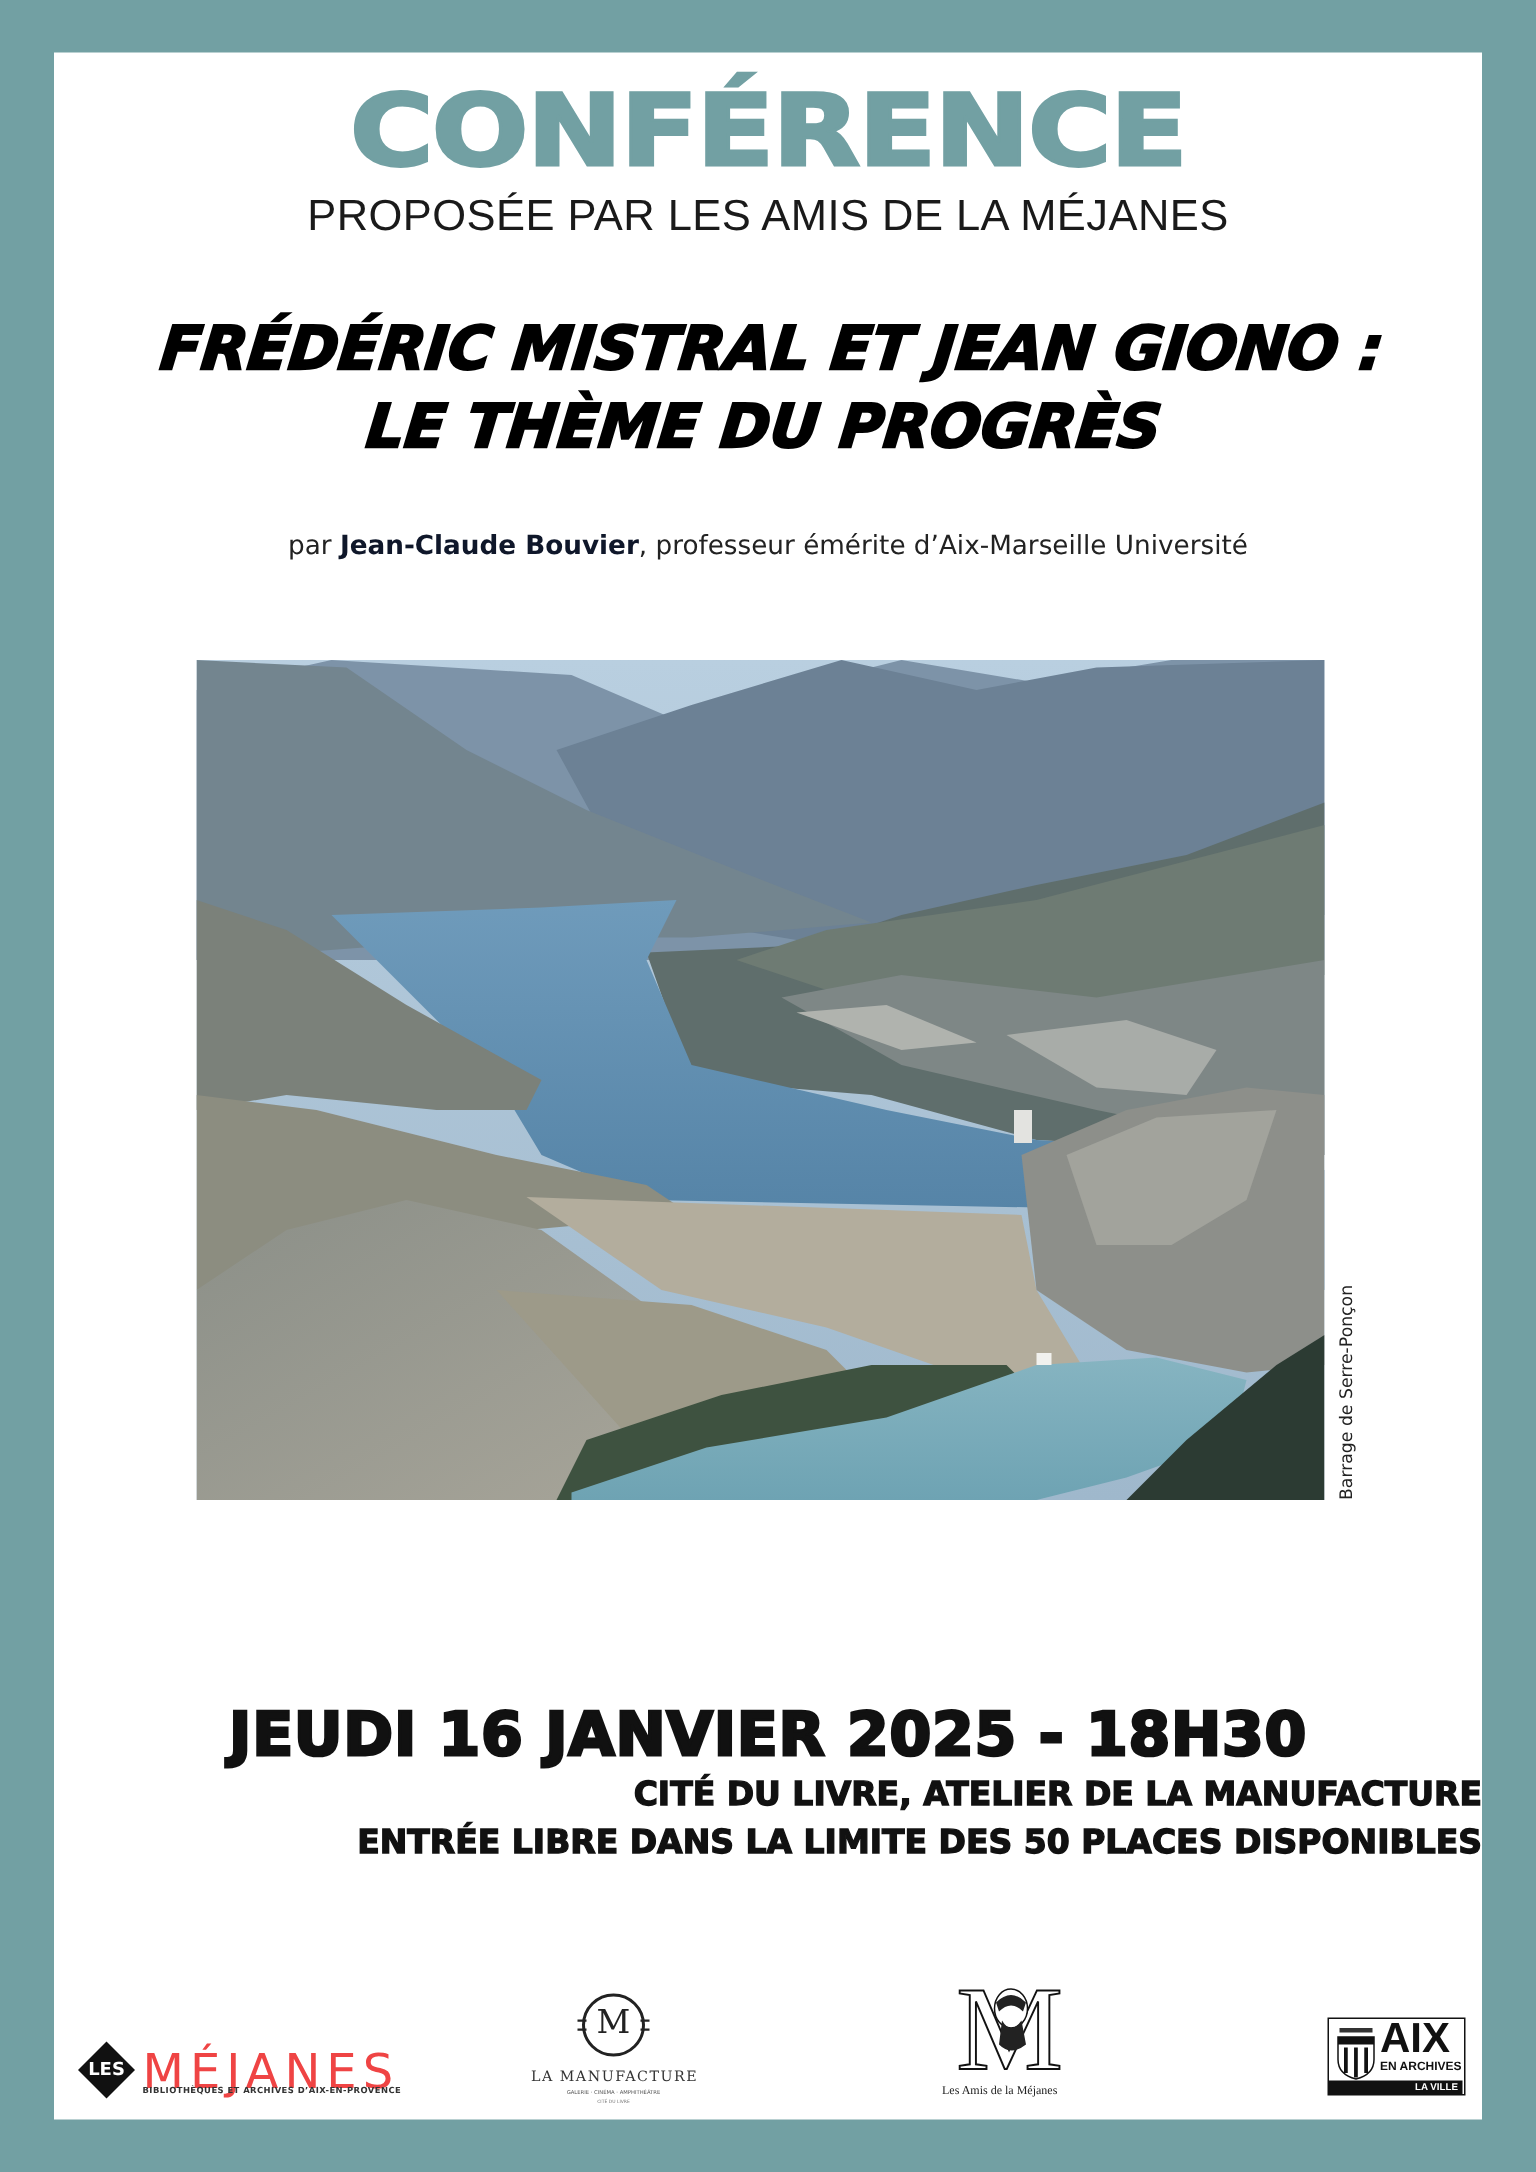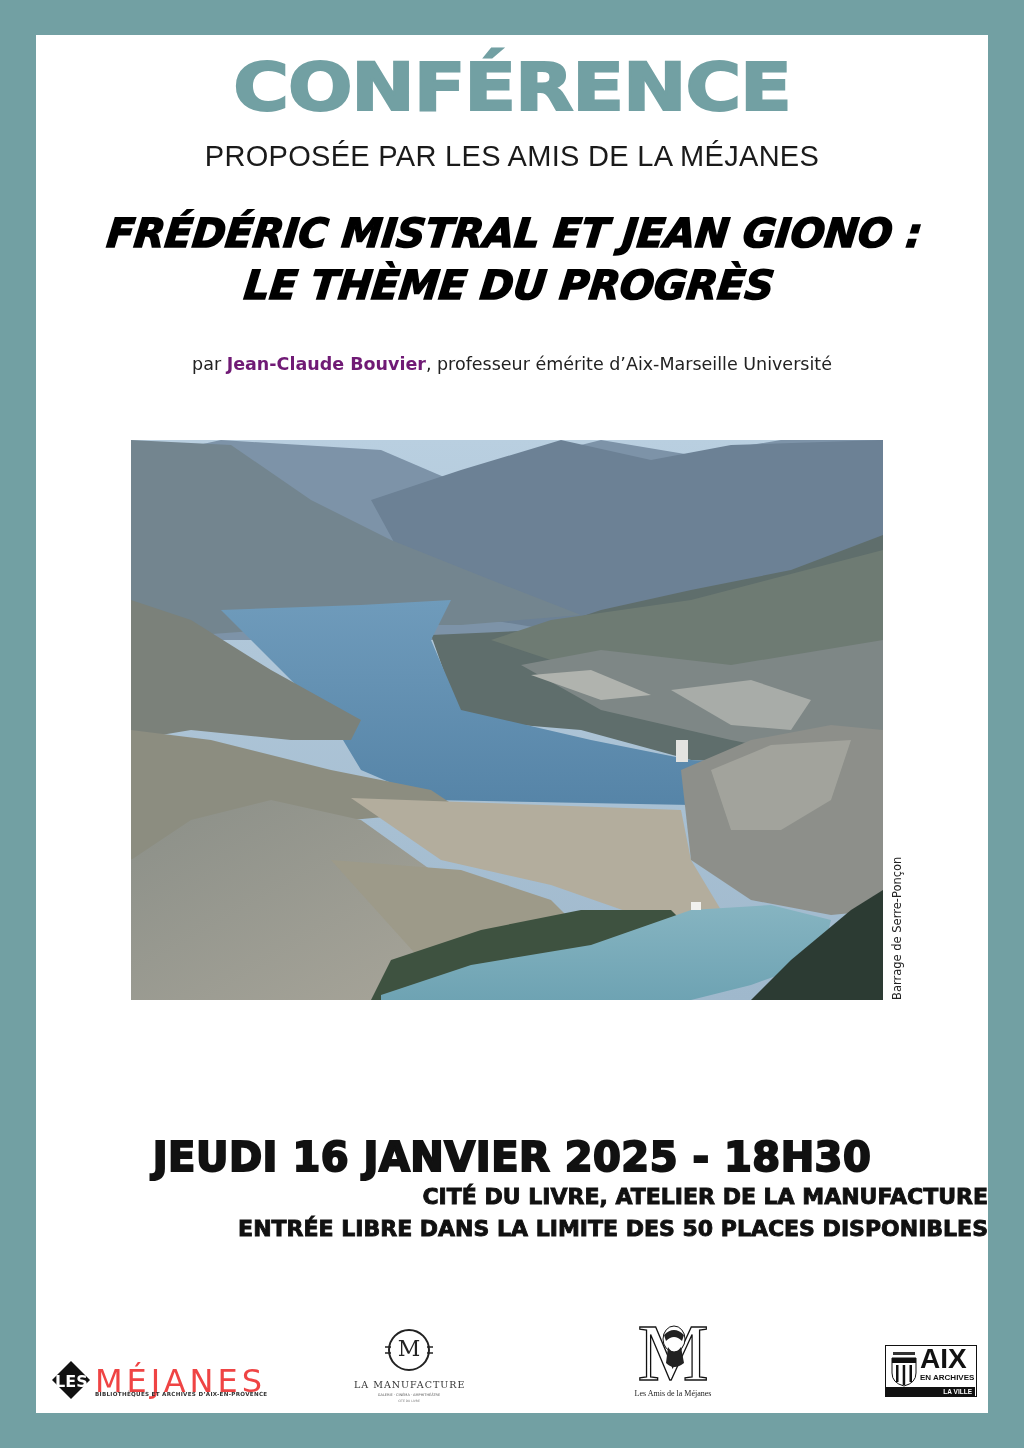--- a/index.html
+++ b/index.html
@@ -1,23 +1,23 @@
 <!DOCTYPE html>
 <html><head>
 <meta charset="utf-8">
 <style>
   html,body{margin:0;padding:0;}
   body{width:1024px;height:1448px;background:#72a0a3;position:relative;overflow:hidden;font-family:"DejaVu Sans",sans-serif;}
   .panel{position:absolute;left:36px;top:35px;width:952px;height:1378px;background:#ffffff;}
   .abs{position:absolute;}
   .conf{left:0;width:952px;top:18px;text-align:center;font-family:"DejaVu Sans",sans-serif;font-weight:900;font-size:66px;line-height:70px;letter-spacing:-1px;color:#72a0a3;transform:scaleX(1.15);transform-origin:center;-webkit-text-stroke:2px #72a0a3;}
-  .sub{left:0;width:952px;top:104px;text-align:center;font-family:"Liberation Sans",sans-serif;font-size:29px;line-height:34px;color:#1a1a1a;letter-spacing:0.3px;}
+  .sub{left:0;width:952px;top:92px;text-align:center;font-family:"Liberation Sans",sans-serif;font-size:29px;line-height:34px;color:#1a1a1a;letter-spacing:0.3px;}
   .title{left:0;width:952px;top:172px;text-align:center;font-family:"DejaVu Sans",sans-serif;font-weight:bold;font-style:italic;font-size:40px;line-height:52px;color:#000;-webkit-text-stroke:1.6px #000;transform:skewX(-6deg);}
   .byline{left:0;width:952px;top:317px;text-align:center;font-family:"DejaVu Sans",sans-serif;font-size:17.5px;line-height:24px;color:#222;}
-  .byline b{font-weight:600;color:#701a75;}
+  .byline b{font-weight:600;color:#0f172a;}
   .photo{left:95px;top:405px;width:752px;height:560px;}
   .caption{left:846px;top:785px;width:30px;height:180px;}
   .caption span{position:absolute;left:0;top:0;transform-origin:left top;transform:translate(8px,180px) rotate(-90deg);white-space:nowrap;font-family:"DejaVu Sans",sans-serif;font-size:11.5px;color:#222;}
   .date{left:0;width:952px;top:1057px;text-align:center;font-family:"DejaVu Sans",sans-serif;font-weight:bold;font-size:40px;line-height:50px;color:#111;-webkit-text-stroke:2px #111;letter-spacing:0.5px;margin-top:40px;}
   .venue{left:0;width:952px;top:1146px;text-align:right;font-family:"DejaVu Sans",sans-serif;font-weight:bold;font-size:22px;line-height:32px;color:#111;-webkit-text-stroke:0.9px #111;}
   .logo-mej{left:15px;top:1325px;width:215px;height:42px;}
   .logo-man{left:318px;top:1292px;width:110px;height:82px;}
   .logo-amis{left:592px;top:1284px;width:90px;height:82px;}
   .logo-aix{left:849px;top:1310px;width:92px;height:52px;}
 </style>
@@ -102,21 +102,21 @@
 
   <div class="abs venue">
     <div>CITÉ DU LIVRE, ATELIER DE LA MANUFACTURE</div>
     <div>ENTRÉE LIBRE DANS LA LIMITE DES 50 PLACES DISPONIBLES</div>
   </div>
 
   <div class="abs logo-mej">
     <svg width="40" height="40" viewBox="0 0 40 40" style="position:absolute;left:0;top:0;">
       <polygon points="20,1 39,20 20,39 1,20" fill="#111"></polygon>
     </svg>
-    <span style="position:absolute;left:4px;top:12px;width:32px;text-align:center;font-family:'DejaVu Sans',sans-serif;font-weight:bold;font-size:16px;color:#fff;">LES</span>
+    <span style="position:absolute;left:4px;top:12px;width:32px;text-align:center;font-family:'DejaVu Sans',sans-serif;font-weight:bold;font-size:12px;color:#fff;">LES</span>
     <span style="position:absolute;left:44px;top:2px;font-family:'DejaVu Sans',sans-serif;font-size:32px;letter-spacing:4px;color:#ef4444;">MÉJANES</span>
     <span style="position:absolute;left:44px;top:31px;font-family:'DejaVu Sans',sans-serif;font-weight:bold;font-size:5.6px;letter-spacing:0.3px;color:#333;white-space:nowrap;">BIBLIOTHÈQUES ET ARCHIVES D’AIX-EN-PROVENCE</span>
   </div>
 
   <div class="abs logo-man">
     <svg width="50" height="48" viewBox="0 0 50 48" style="position:absolute;left:30px;top:0;">
       <circle cx="25" cy="23" r="20" fill="none" stroke="#222" stroke-width="2"></circle>
       <line x1="1" y1="20" x2="7" y2="20" stroke="#222" stroke-width="1.5"></line>
       <line x1="1" y1="26" x2="7" y2="26" stroke="#222" stroke-width="1.5"></line>
       <line x1="43" y1="20" x2="49" y2="20" stroke="#222" stroke-width="1.5"></line>
@@ -128,21 +128,21 @@
     <span style="position:absolute;left:0;top:72px;width:110px;text-align:center;font-family:'DejaVu Sans',sans-serif;font-size:3px;color:#777;white-space:nowrap;">CITÉ DU LIVRE</span>
   </div>
 
   <div class="abs logo-amis">
     <span style="position:absolute;left:0;top:-6px;width:90px;text-align:center;font-family:'Liberation Serif',serif;font-size:80px;line-height:80px;color:#fff;-webkit-text-stroke:1.3px #111;">M</span>
     <svg width="40" height="50" viewBox="0 0 40 50" style="position:absolute;left:26px;top:4px;">
       <ellipse cx="20" cy="16" rx="11" ry="13" fill="#fff" stroke="#111" stroke-width="1"></ellipse>
       <path d="M10,12 Q20,2 30,12 L28,18 Q20,10 12,18 Z" fill="#222"></path>
       <path d="M14,24 Q20,34 27,24 L30,40 Q20,48 12,40 Z" fill="#222"></path>
     </svg>
-    <span style="position:absolute;left:0;top:70px;width:90px;text-align:center;font-family:'Liberation Serif',serif;font-size:8px;color:#222;white-space:nowrap;">Les Amis de la Méjanes</span>
+    <span style="position:absolute;left:0;top:70px;width:90px;text-align:left;font-family:'Liberation Serif',serif;font-size:8px;color:#222;white-space:nowrap;">Les Amis de la Méjanes</span>
   </div>
 
   <div class="abs logo-aix" style="border:1.5px solid #111;box-sizing:border-box;">
     <svg width="28" height="38" viewBox="0 0 28 38" style="position:absolute;left:4px;top:3px;">
       <path d="M3,3 L25,3 L25,6 L3,6 Z" fill="#333"></path>
       <path d="M2,9 L26,9 L26,24 Q26,34 14,37 Q2,34 2,24 Z" fill="#fff" stroke="#111" stroke-width="1"></path>
       <rect x="2" y="9" width="24" height="5" fill="#111"></rect>
       <rect x="6" y="16" width="2.5" height="17" fill="#111"></rect>
       <rect x="12.7" y="16" width="2.5" height="20" fill="#111"></rect>
       <rect x="19.5" y="16" width="2.5" height="17" fill="#111"></rect>

